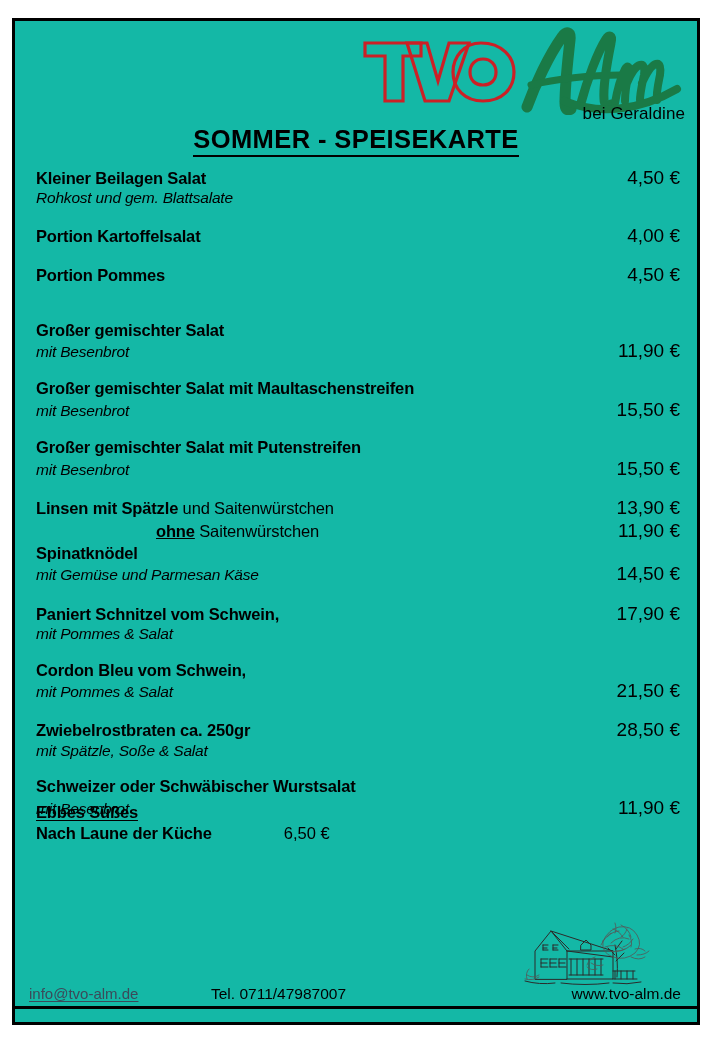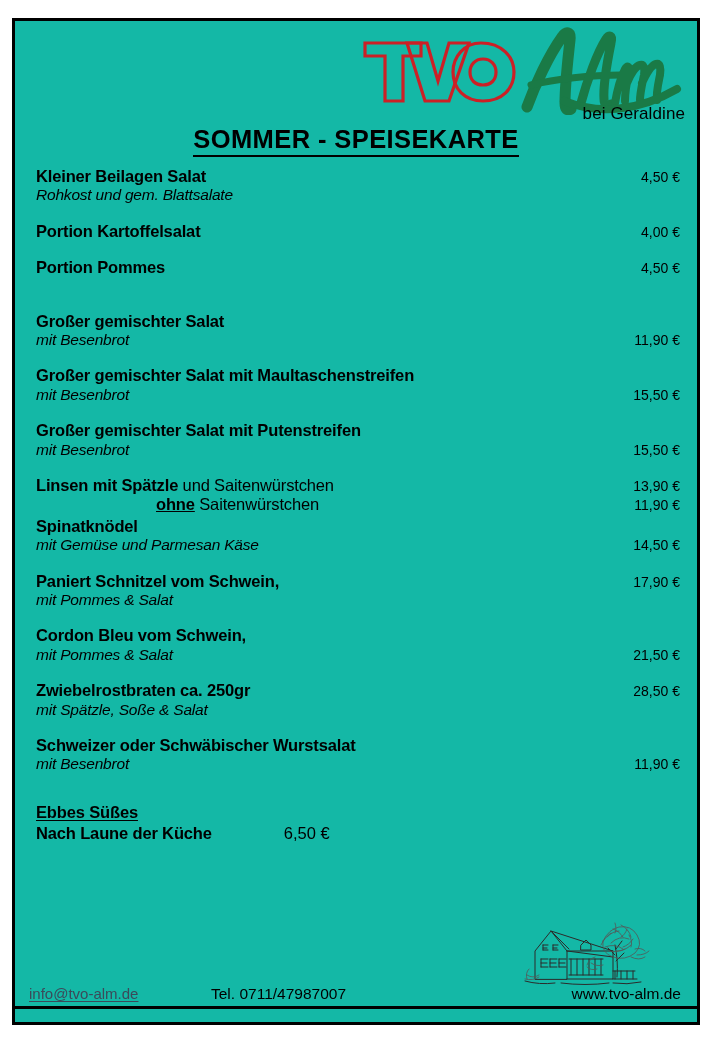--- a/index.html
+++ b/index.html
@@ -98,21 +98,21 @@
   }
   .name .reg { font-weight: 400; }
   .name .uline { text-decoration: underline; text-underline-offset: 1px; text-align: right; }
   .desc {
     font-size: 15.5px;
     font-style: italic;
     letter-spacing: -0.2px;
     white-space: nowrap;
   }
   .price {
-    font-size: 14px;
+    font-size: 19px;
     font-weight: 400;
     white-space: nowrap;
     text-align: right;
     flex: none;
   }
   .indent-row { padding-left: 120px; }
   .gap-lg { height: 17px; }
   .gap-xs { height: 2px; }
 
   

